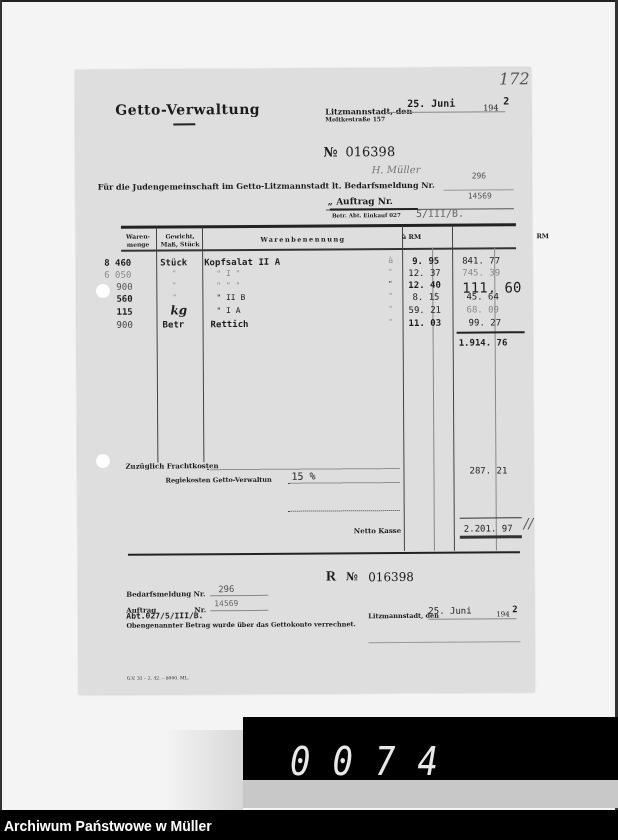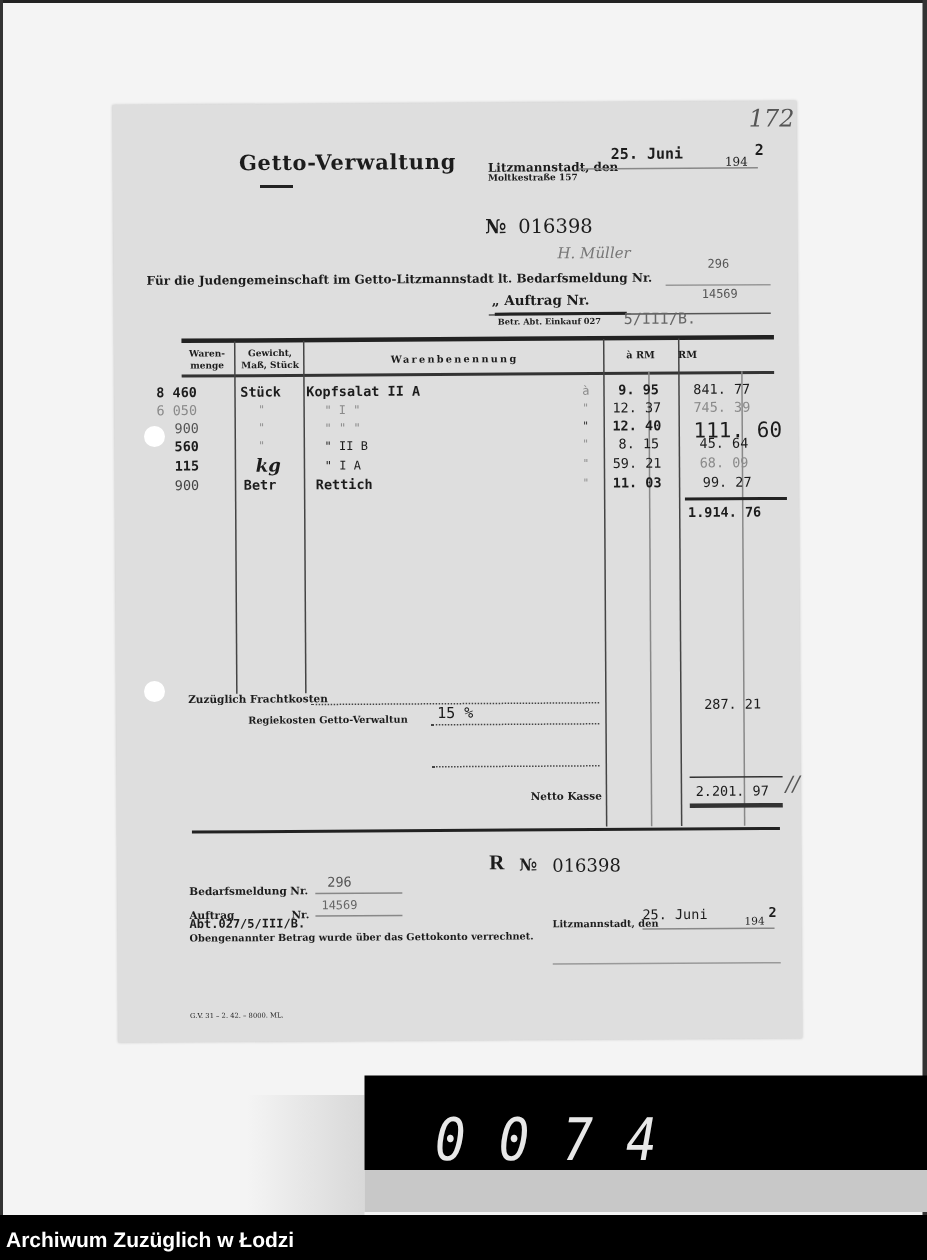--- a/index.html
+++ b/index.html
@@ -29,21 +29,21 @@
 </head>
 <body>
 
 <div class="light-bg"></div>
 <div class="frame-top"></div>
 <div class="frame-left"></div>
 <div class="frame-right"></div>
 
 <div class="paper">
 
-  <div class="gothic" style="left:40px;top:32px;font-size:14px;letter-spacing:0.5px;margin-left:44px;">Getto-Verwaltung</div>
+  <div class="gothic" style="left:40px;top:32px;font-size:14px;letter-spacing:0.5px;">Getto-Verwaltung</div>
   <div class="hline" style="left:98px;top:54px;width:22px;height:2px;background:#222;"></div>
   <div class="gothic" style="left:250px;top:38px;font-size:8px;">Litzmannstadt, den</div>
   <div class="gothic" style="left:250px;top:47px;font-size:6px;">Moltkestraße 157</div>
   <div class="tw" style="left:332px;top:30px;font-size:10px;font-weight:bold;">25. Juni</div>
   <div class="hline" style="left:310px;top:44px;width:120px;background:#888;"></div>
   <div style="left:408px;top:36px;font-size:8px;font-family:'DejaVu Serif',serif;">194</div>
   <div class="tw" style="left:428px;top:28px;font-size:10px;font-weight:bold;">2</div>
   <div style="left:424px;top:2px;font-size:16px;font-style:italic;color:#555;font-family:'DejaVu Serif',serif;">172</div>
 
   <div style="left:248px;top:76px;font-size:13px;font-weight:bold;font-family:'DejaVu Serif',serif;">№</div>
@@ -67,22 +67,22 @@
   <div class="vline" style="left:126px;top:158px;height:235px;"></div>
   <div class="vline" style="left:326px;top:158px;height:325px;"></div>
   <div class="vline" style="left:356px;top:180px;height:303px;background:#888;"></div>
   <div class="vline" style="left:376px;top:158px;height:325px;"></div>
   <div class="vline" style="left:418px;top:180px;height:303px;background:#888;"></div>
 
   <div class="gothic" style="left:44px;top:163px;width:36px;font-size:6px;text-align:center;white-space:pre-line;line-height:8px;">Waren-
 menge</div>
   <div class="gothic" style="left:82px;top:163px;width:44px;font-size:6px;text-align:center;line-height:8px;">Gewicht, Maß, Stück</div>
   <div class="gothic" style="left:128px;top:167px;width:198px;font-size:6.5px;text-align:center;letter-spacing:1.5px;">Warenbenennung</div>
-  <div class="gothic" style="left:326px;top:165px;width:50px;font-size:6.5px;text-align:center;">à RM</div>
-  <div class="gothic" style="left:376px;top:165px;width:64px;font-size:6.5px;text-align:left;">RM</div>
+  <div class="gothic" style="left:326px;top:165px;width:50px;font-size:6.5px;text-align:left;">à RM</div>
+  <div class="gothic" style="left:376px;top:165px;width:64px;font-size:6.5px;text-align:right;padding-left:33px;">RM</div>
 
   <div style="left:0;top:188px;width:456px;height:12px;">
     <div class="tw" style="left:28px;top:0;width:50px;font-size:9px;font-weight:bold;">8 460</div>
     <div class="tw" style="left:84px;top:0;font-size:9px;font-weight:bold;">Stück</div>
     <div class="tw" style="left:128px;top:0;font-size:9px;font-weight:bold;">Kopfsalat II A</div>
     <div class="tw faint" style="left:312px;top:0;font-size:8px;">à</div>
     <div class="tw" style="left:336px;top:0;font-size:9px;font-weight:bold;">9. 95</div>
     <div class="tw" style="left:386px;top:0;font-size:9px;">841. 77</div>
   </div>
   <div style="left:0;top:200px;width:456px;height:12px;">
@@ -170,13 +170,13 @@
 
 <div class="hole" style="left:96px;top:284px;"></div>
 <div class="hole" style="left:96px;top:454px;"></div>
 
 <div class="shadow"></div>
 <div class="strip"></div>
 <div class="strip-under"></div>
 <div class="counter">0074</div>
 
 <div class="footer"></div>
-<div class="footer-text">Archiwum Zuzüglich w Łodzi</div>
+<div class="footer-text">Archiwum Państwowe w Müller</div>
 
 </body></html>

